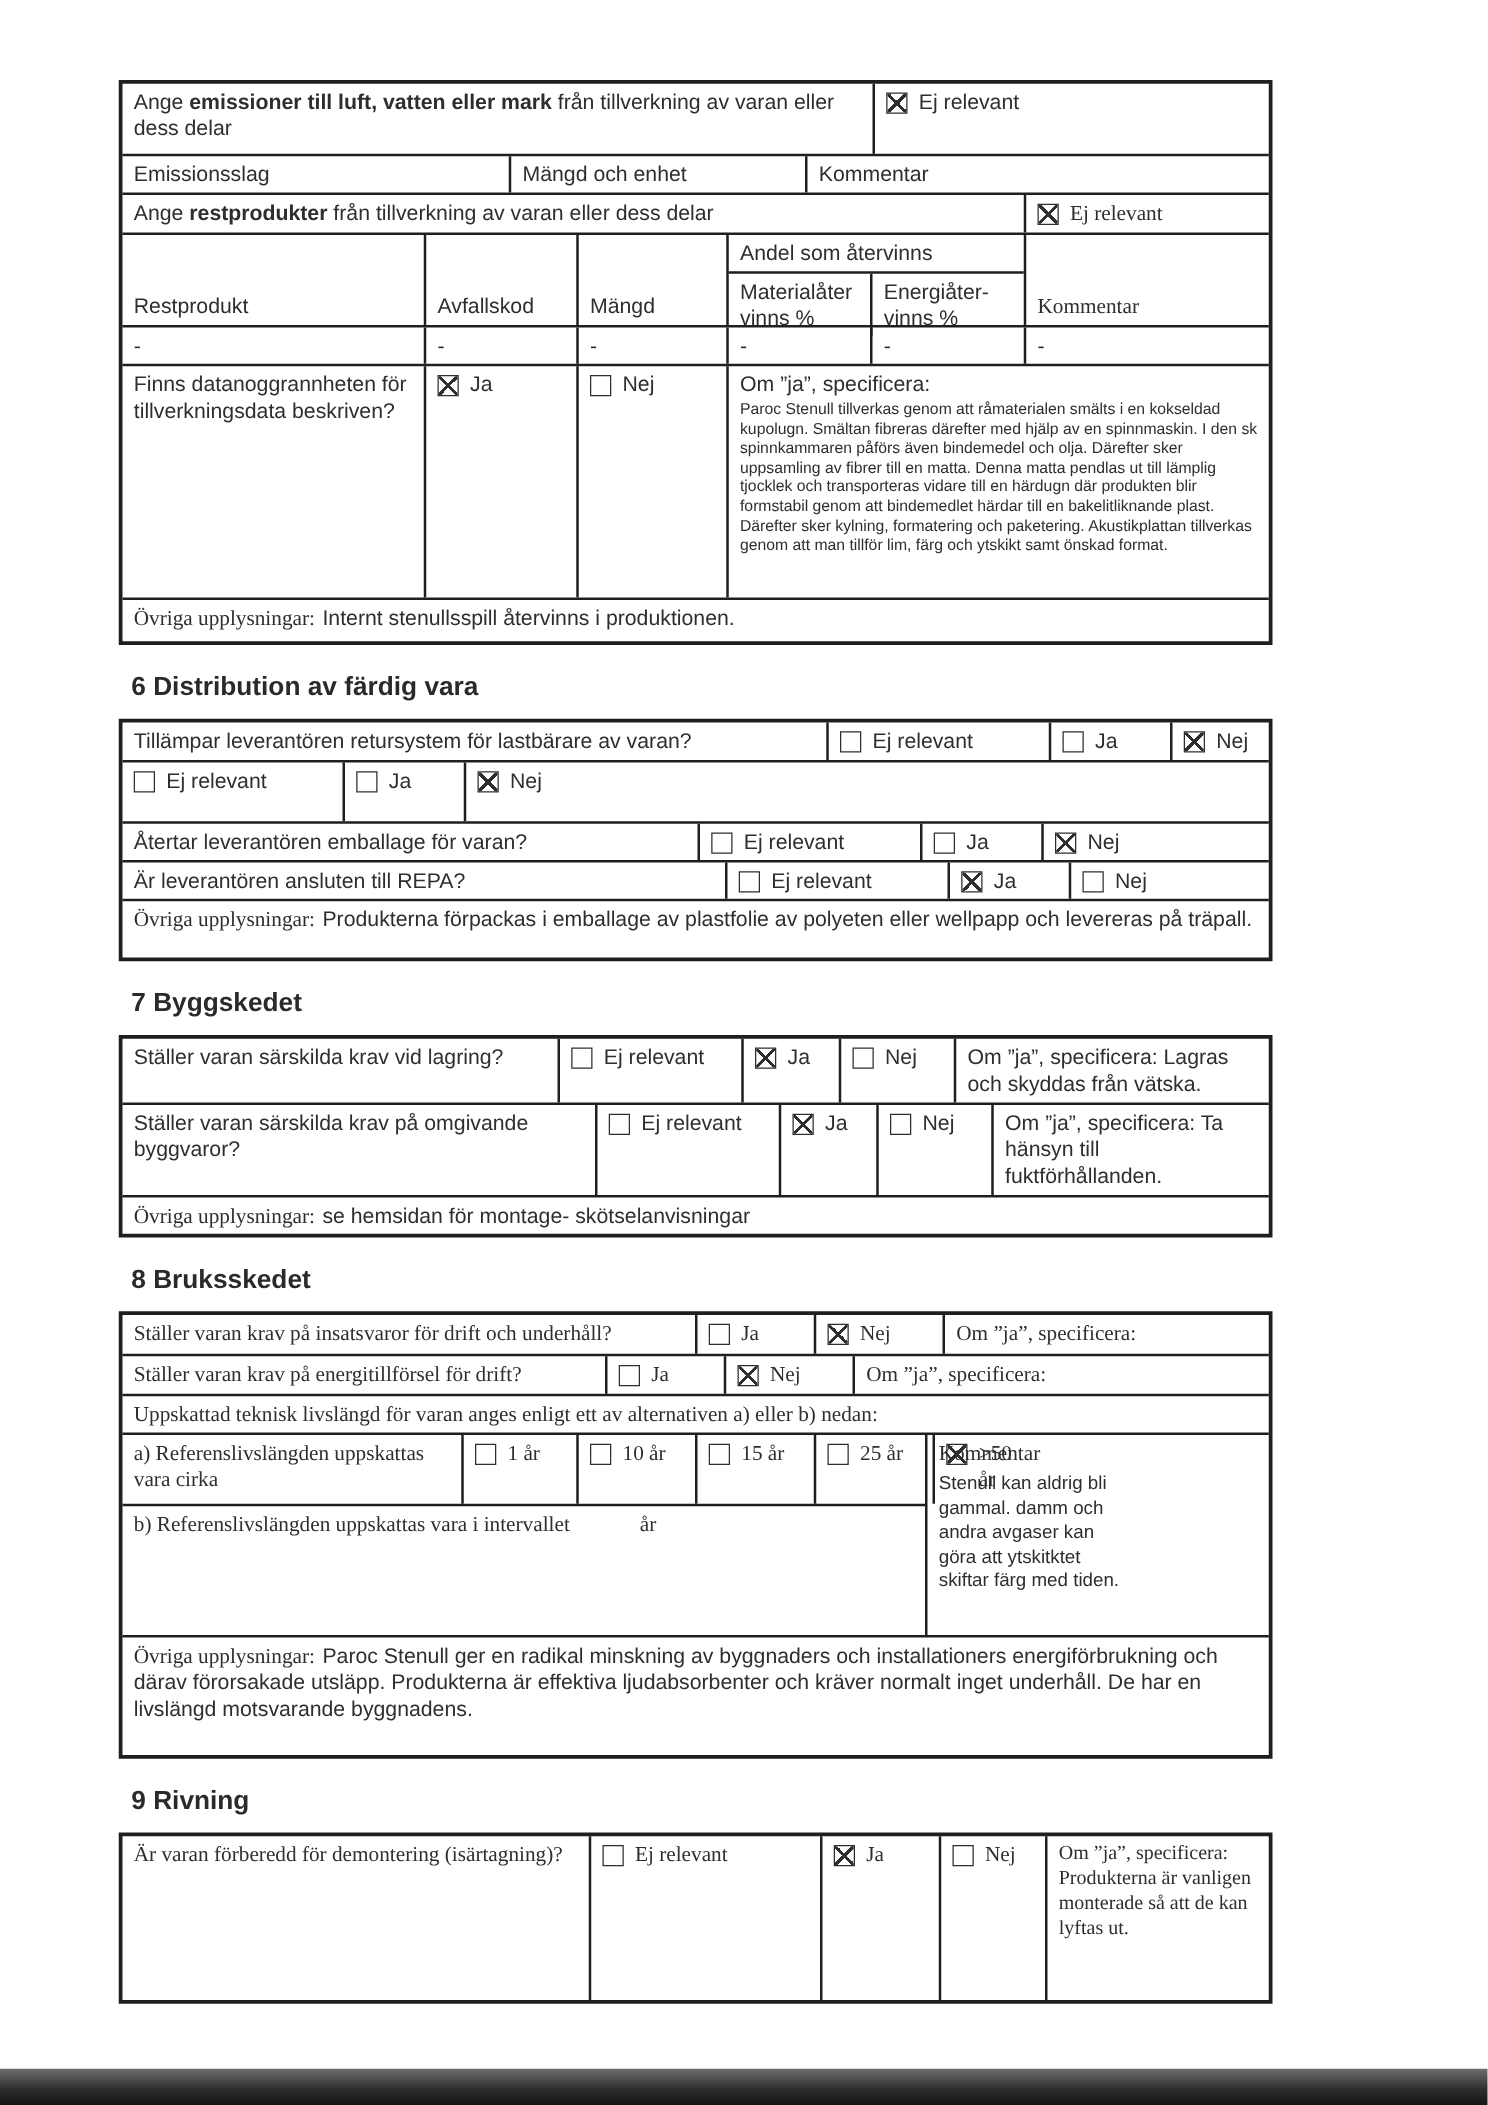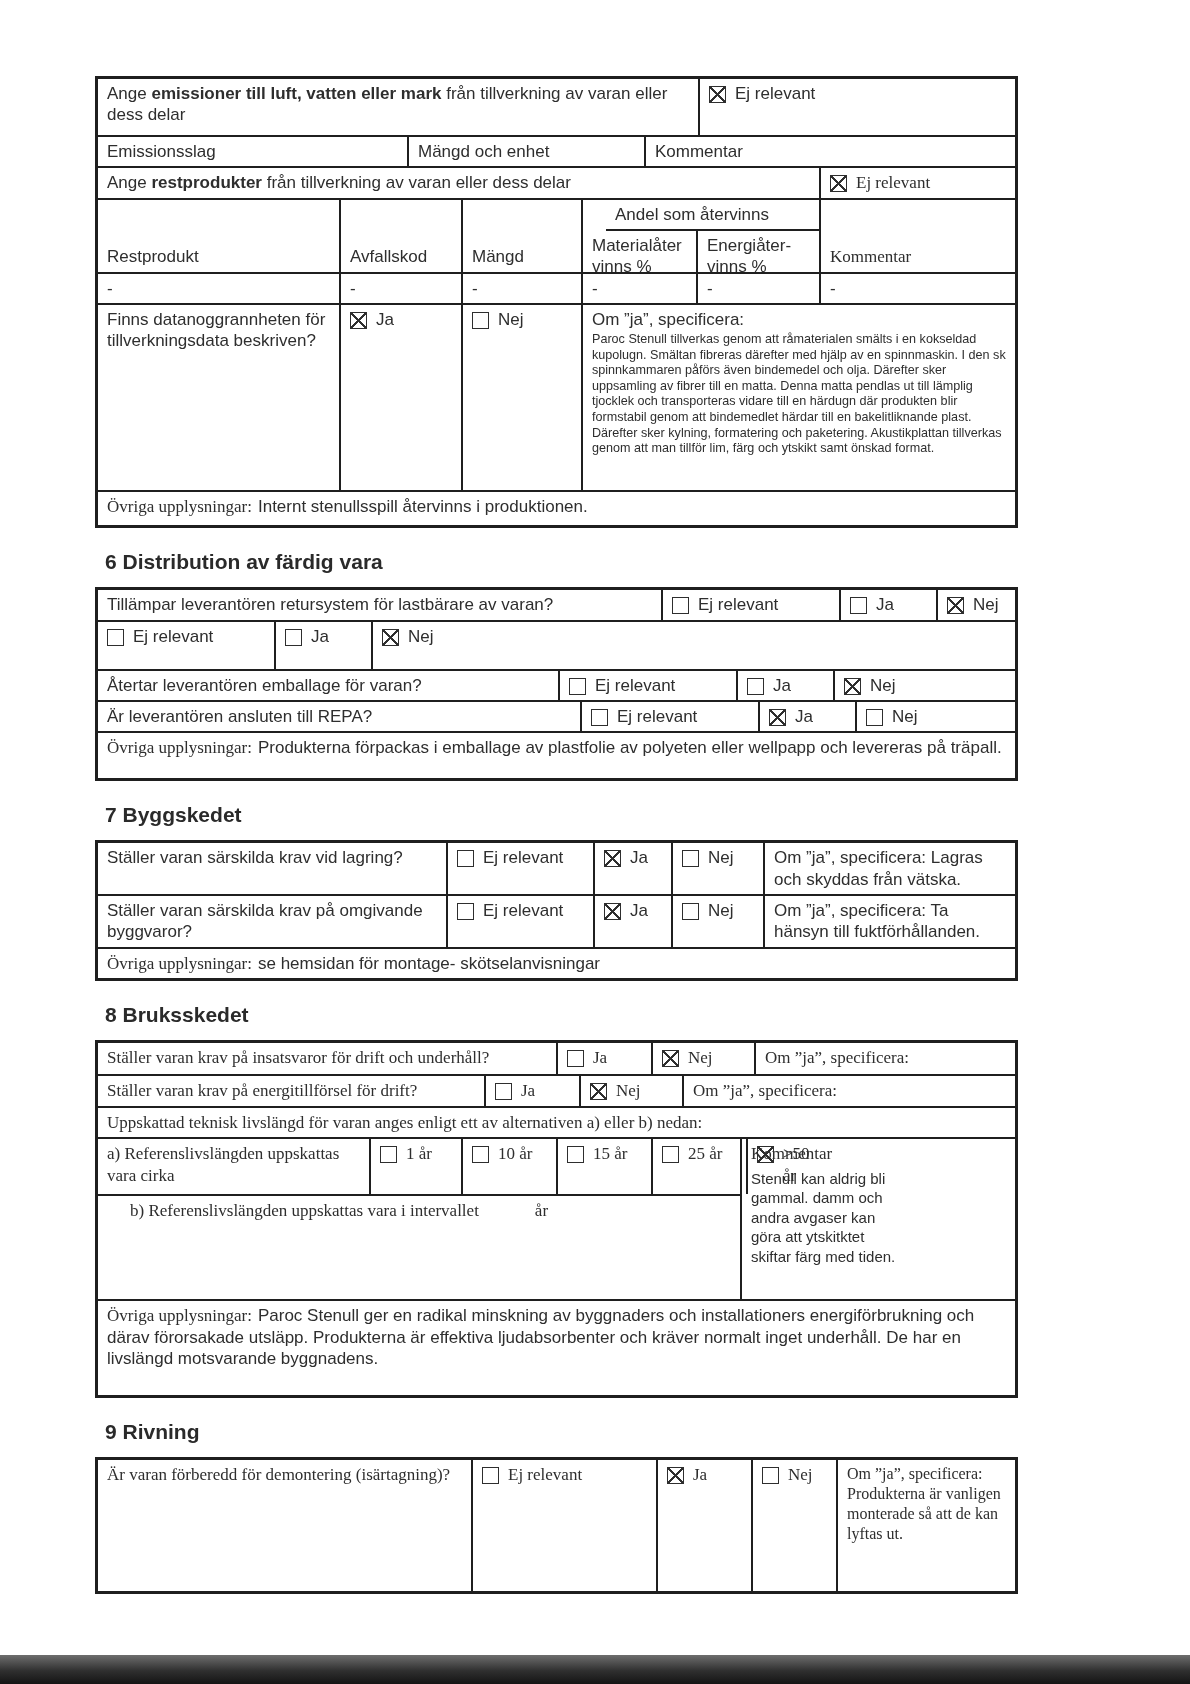--- a/index.html
+++ b/index.html
@@ -2,28 +2,28 @@
 <html><head>
 <meta charset="utf-8">
 <style>
   html,body{margin:0;padding:0;}
   body{
     width:1190px;height:1684px;position:relative;overflow:hidden;
     background:#ffffff;color:#2e2e2e;
     font-family:"Liberation Sans", sans-serif;
     -webkit-font-smoothing:antialiased;
   }
-  .page{position:absolute;left:95px;top:76px;width:923px;}
+  .page{position:absolute;left:95px;top:64px;width:923px;}
   .sans{font-family:"Liberation Sans", sans-serif;}
   .serif{font-family:"Liberation Serif", serif;}
   .tbl{border:3px solid #1f1f1f;width:923px;box-sizing:border-box;background:#fff;}
   .row{display:flex;border-bottom:2px solid #1f1f1f;align-items:stretch;}
   .row.last{border-bottom:none;}
   .c{border-right:2px solid #1f1f1f;padding:4px 9px;box-sizing:border-box;flex:0 0 auto;font-size:17px;line-height:1.25;}
-  .c.nr{border-right:none;margin-left:23px;}
+  .c.nr{border-right:none;}
   .c.fl{flex:1 1 auto;border-right:none;}
   .c.bottom{display:flex;align-items:flex-end;}
   .opt{display:flex;align-items:flex-start;gap:9px;}
   .cb{width:15px;height:15px;border:1.7px solid #2e2e2e;flex:0 0 auto;margin-top:3px;background:#fff;}
   .cb.checked{
     background-image:
       linear-gradient(45deg, transparent 44%, #2e2e2e 44%, #2e2e2e 56%, transparent 56%),
       linear-gradient(-45deg, transparent 44%, #2e2e2e 44%, #2e2e2e 56%, transparent 56%);
   }
   .heading{font-size:21px;font-weight:bold;margin:22px 0 13px 10px;color:#2a2a2a;}
@@ -198,21 +198,21 @@
           <span class="cb checked"></span>
           <span>Ja</span>
         </div>
       <div class="c sans opt" style="width:92px">
           <span class="cb"></span>
           <span>Nej</span>
         </div>
       <div class="c fl sans"><span>Om ”ja”, specificera: Lagras och skyddas från vätska.</span></div>
     </div>
     <div class="row" style="min-height:51px">
-      <div class="c sans" style="width:350px"><span>Ställer varan särskilda krav på omgivande byggvaror?</span></div>
+      <div class="c sans" style="width:380px"><span>Ställer varan särskilda krav på omgivande byggvaror?</span></div>
       <div class="c sans opt" style="width:147px">
           <span class="cb"></span>
           <span>Ej relevant</span>
         </div>
       <div class="c sans opt" style="width:78px">
           <span class="cb checked"></span>
           <span>Ja</span>
         </div>
       <div class="c sans opt" style="width:92px">
           <span class="cb"></span>

